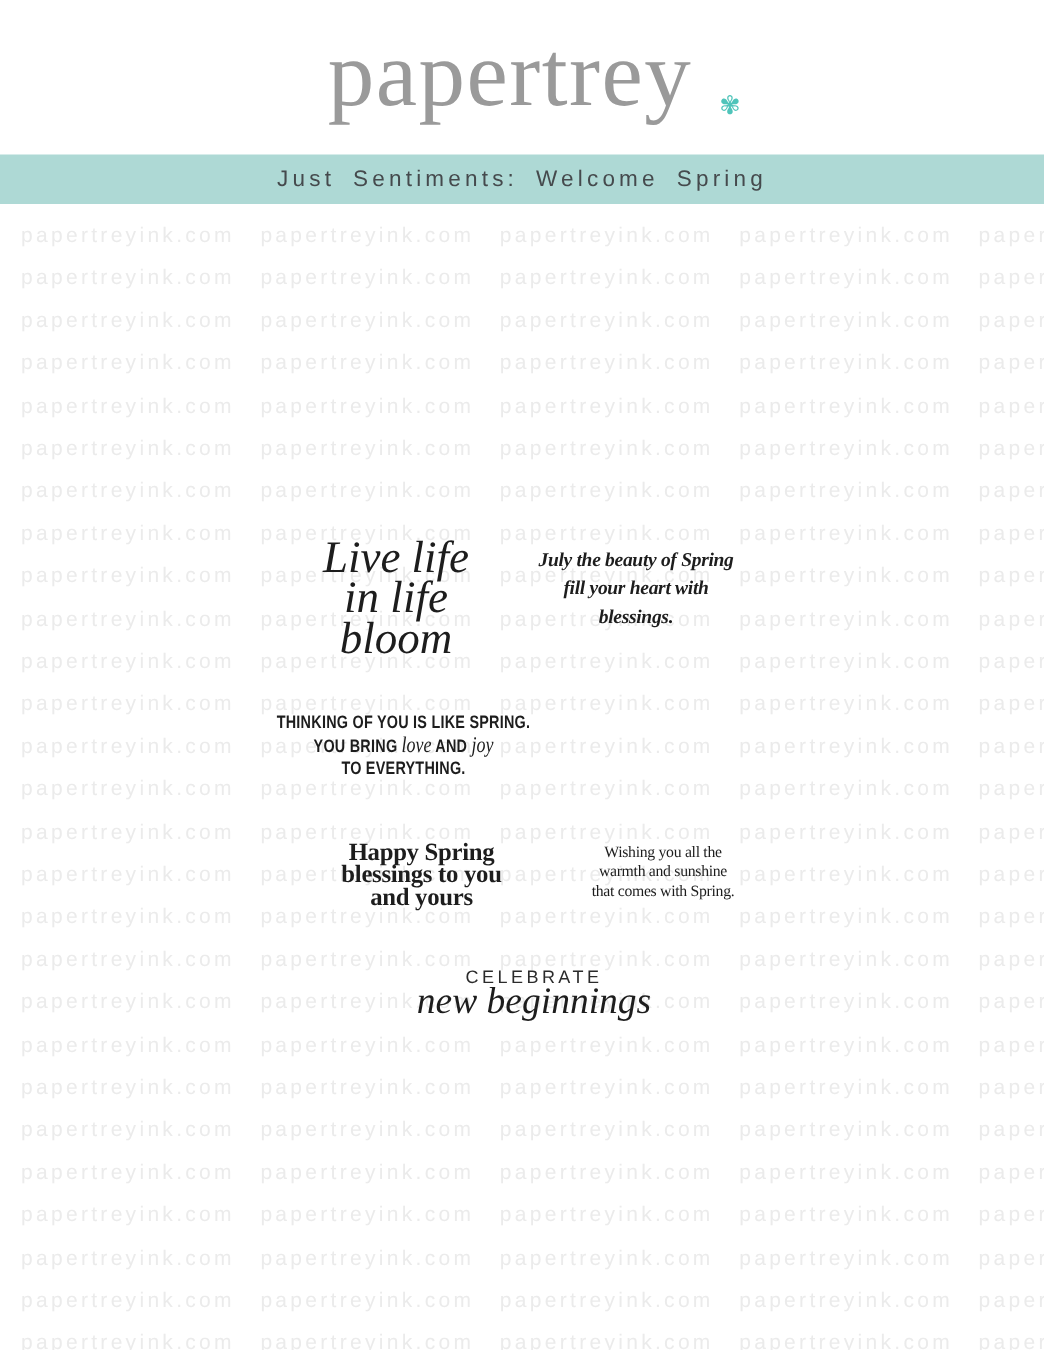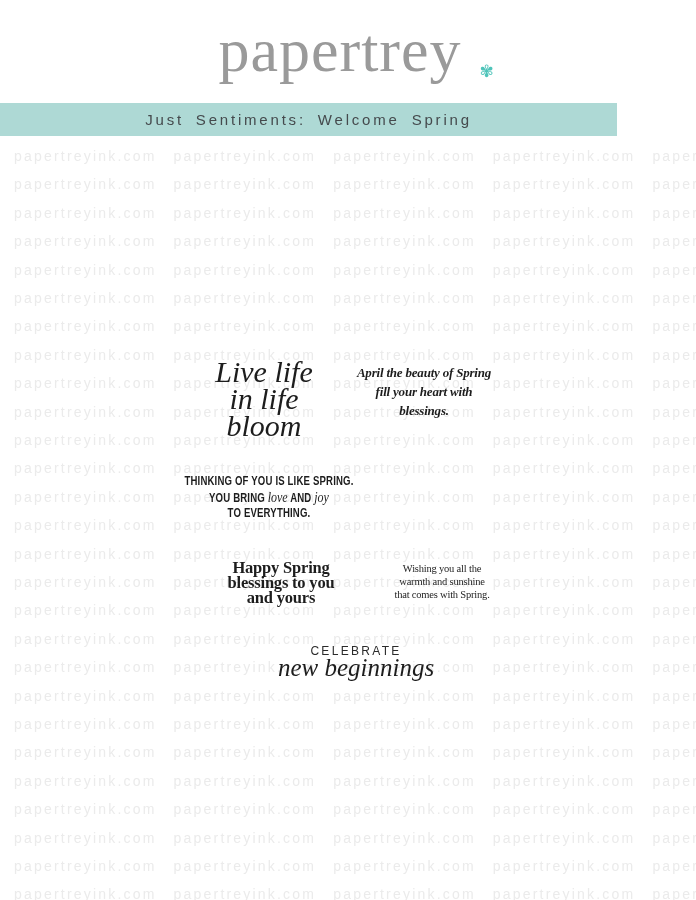--- a/index.html
+++ b/index.html
@@ -8,21 +8,21 @@
 
   
   .logo-row{position:absolute;top:0;left:0;right:0;height:103px;display:flex;
             align-items:baseline;justify-content:center;gap:16px;padding-top:10px;box-sizing:border-box;}
   .logo-main{font-family:"Liberation Serif",serif;font-size:62px;color:#9a9a9a;letter-spacing:1px;line-height:80px;}
   .logo-ink{position:relative;font-family:"Liberation Serif",serif;font-style:italic;
             font-size:58px;color:#9a9a9a;line-height:80px;}
   .flower{position:absolute;top:-8px;left:2px;font-size:17px;font-style:normal;line-height:17px;}
 
   
-  .banner{position:absolute;top:103px;left:0;width:617px;height:33px;display:flex;
+  .banner{position:absolute;top:103px;left:0;width:696px;height:33px;display:flex;
           align-items:center;justify-content:center;gap:24px;}
   .banner span{font-size:15px;letter-spacing:2.8px;word-spacing:5px;color:#454a4d;}
 
   
   .watermark{position:absolute;top:137px;left:0;width:696px;height:763px;overflow:hidden;z-index:0;}
   .wm-row{position:absolute;white-space:nowrap;line-height:14px;}
   .wm-word{display:inline-block;font-size:14px;letter-spacing:2.2px;margin-right:17px;}
 
   
   .stamp{position:absolute;z-index:1;text-align:center;color:#1d1d1d;transform:translateX(-50%);}
@@ -93,21 +93,21 @@
       <div class="wm-row" style="top: 750.4px; left: 14px;"><span class="wm-word">papertreyink.com</span><span class="wm-word">papertreyink.com</span><span class="wm-word">papertreyink.com</span><span class="wm-word">papertreyink.com</span><span class="wm-word">papertreyink.com</span></div>
     </div>
 
   <div class="stamp s-live">
     <span class="ln">Live life</span>
     <span class="ln">in life</span>
     <span class="ln">bloom</span>
   </div>
 
   <div class="stamp s-may">
-    <span class="ln">April the beauty of Spring</span>
+    <span class="ln">July the beauty of Spring</span>
     <span class="ln">fill your heart with</span>
     <span class="ln">blessings.</span>
   </div>
 
   <div class="stamp s-think">
     <span class="ln">THINKING OF YOU IS LIKE SPRING.</span>
     <span class="ln"><span>YOU BRING </span><span class="scr">love</span><span> AND </span><span class="scr">joy</span></span>
     <span class="ln">TO EVERYTHING.</span>
   </div>
 

